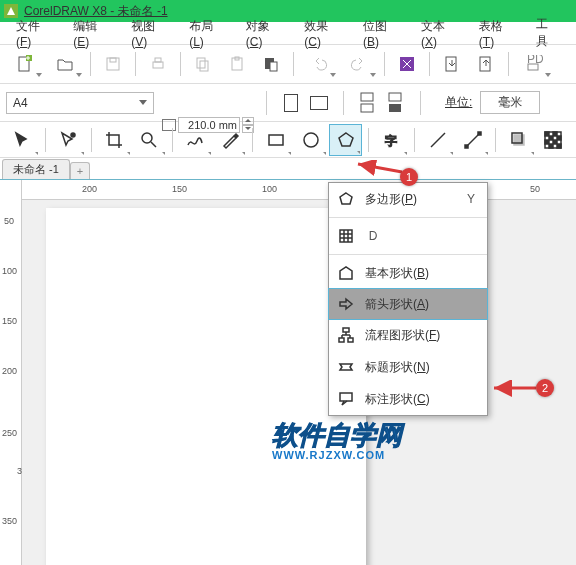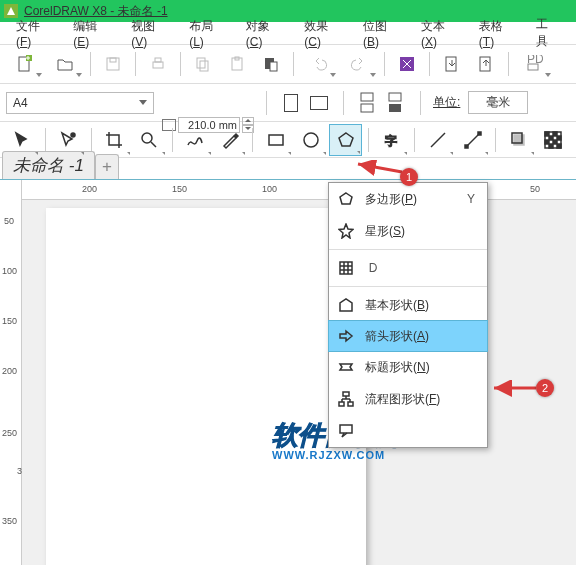--- a/index.html
+++ b/index.html
@@ -27,40 +27,40 @@
 .dim-input{width:62px;height:16px;border:1px solid #bbb;font-size:11px;text-align:right;padding-right:2px;}
 .spin{width:12px;display:flex;flex-direction:column;}
 .spin div{height:8px;border:1px solid #bbb;display:flex;align-items:center;justify-content:center;}
 .spin .up::after{content:"";border-left:3px solid transparent;border-right:3px solid transparent;border-bottom:3px solid #666;}
 .spin .dn::after{content:"";border-left:3px solid transparent;border-right:3px solid transparent;border-top:3px solid #666;}
 .orient-btns{display:flex;gap:4px;}
 .orient{width:24px;height:28px;display:flex;align-items:center;justify-content:center;}
 .orient .pg{border:1.5px solid #444;}
 .orient .pg.port{width:14px;height:18px;}
 .orient .pg.land{width:18px;height:14px;}
-.unit-label{margin-left:0;text-decoration:underline;}
+.unit-label{margin-left:12px;text-decoration:underline;}
 .unit-val{border:1px solid #bbb;padding:2px 17px;}
 .tool-bar2{height:36px;border-bottom:1px solid #ddd;display:flex;align-items:center;padding:0 6px;gap:2px;}
 .tool{width:36px;height:32px;display:flex;align-items:center;justify-content:center;position:relative;}
 .tool.active{background:#d9f0f7;border:1px solid #5ab4d6;}
 .tool .dd2{position:absolute;right:1px;bottom:1px;width:0;height:0;border-left:3px solid transparent;border-top:3px solid #888;}
 .tool svg{width:20px;height:20px;stroke:#333;fill:none;stroke-width:1.5;}
 .tabs{height:22px;display:flex;align-items:flex-end;padding-left:2px;border-bottom:1px solid #6bb5c9;}
-.tab{background:#eee;border:1px solid #bbb;border-bottom:none;padding:2px 10px;font-size:17px;border-radius:3px 3px 0 0;font-style:italic;}
+.tab{background:#eee;border:1px solid #bbb;border-bottom:none;padding:2px 10px;font-size:11px;border-radius:3px 3px 0 0;}
 .tab.plus{padding:2px 6px;color:#888;}
 .workspace{position:relative;height:385px;background:#f4f4f4;display:flex;}
 .vruler{width:22px;background:#fff;border-right:1px solid #ccc;position:relative;}
 .hruler-wrap{flex:1;display:flex;flex-direction:column;}
 .hruler{height:20px;background:#fff;border-bottom:1px solid #ccc;position:relative;}
 .tick-label{position:absolute;font-size:9px;color:#555;}
 .canvas-area{flex:1;background:#f0f0f0;position:relative;overflow:hidden;}
 .page{position:absolute;left:24px;top:8px;width:320px;height:420px;background:#fff;box-shadow:3px 3px 6px rgba(0,0,0,0.25);}
 .flyout{position:absolute;left:328px;top:182px;width:160px;background:#fff;border:1px solid #999;box-shadow:2px 2px 6px rgba(0,0,0,0.3);z-index:20;}
 .fly-item{height:32px;display:flex;align-items:center;padding:10px 8px;gap:10px;}
-.fly-item.sel{background:#7dd3fc;border:1px solid #5ab4d6;margin:-1px;}
+.fly-item.sel{background:#a3a3a3;border:1px solid #5ab4d6;margin:-1px;}
 .fly-item .fic{width:18px;height:18px;display:flex;align-items:center;justify-content:center;}
 .fly-item .fic svg{width:16px;height:16px;stroke:#333;fill:none;stroke-width:1.5;}
 .fly-item .lbl{flex:1;}
 .fly-item .lbl .u{text-decoration:underline;}
 .fly-item .sc{color:#555;width:16px;text-align:center;}
 .fly-sep{height:1px;background:#ddd;margin:2px 0;}
 .marker{position:absolute;width:18px;height:18px;border-radius:50%;background:#d93b3b;color:#fff;display:flex;align-items:center;justify-content:center;font-size:11px;z-index:30;box-shadow:0 0 3px rgba(0,0,0,0.4);}
 .arrow-annot{position:absolute;z-index:25;}
 .watermark{position:absolute;left:272px;top:418px;z-index:15;font-family:"Microsoft YaHei";font-weight:bold;}
 .watermark .l1{font-size:26px;color:#1878c9;font-style:italic;-webkit-text-stroke:1px #0d4f8a;}
@@ -366,29 +366,20 @@
 <div class="flyout">
   <div class="fly-item">
     <div class="fic">
         <svg viewBox="0 0 16 16">
           <path d="M8 2l6 4-2 7H4l-2-7z"></path>
         </svg>
       </div>
     <span class="lbl"><span>多边形</span>(<span class="u">P</span>)</span>
     <span class="sc">Y</span>
   </div>
-  <div class="fly-item">
-    <div class="fic">
-        <svg viewBox="0 0 16 16">
-          <path d="M8 1l2 5 5 .5-4 3.5 1 5-4-3-4 3 1-5-4-3.5 5-.5z"></path>
-        </svg>
-      </div>
-    <span class="lbl"><span>星形</span>(<span class="u">S</span>)</span>
-    <span class="sc"></span>
-  </div>
   <div class="fly-sep"></div>
   <div class="fly-item">
     <div class="fic">
         <svg viewBox="0 0 16 16">
           <rect x="2" y="2" width="12" height="12"></rect>
           <path d="M2 6h12M2 10h12M6 2v12M10 2v12"></path>
         </svg>
       </div>
     <span class="sc">D</span>
   </div>
@@ -402,51 +393,52 @@
     <span class="lbl"><span>基本形状</span>(<span class="u">B</span>)</span>
     <span class="sc"></span>
   </div>
   <div class="fly-item sel">
     <div class="fic">
         <svg viewBox="0 0 16 16">
           <path d="M2 6h6V3l6 5-6 5v-3H2z"></path>
         </svg>
       </div>
     <span class="lbl"><span>箭头形状</span>(<span class="u">A</span>)</span>
-    <span class="sc"></span>
-  </div>
-  <div class="fly-item">
-    <div class="fic">
-        <svg viewBox="0 0 16 16">
-          <path d="M2 5h12l-2 3 2 3H2l2-3z"></path>
-        </svg>
-      </div>
-    <span class="lbl"><span>标题形状</span>(<span class="u">N</span>)</span>
     <span class="sc"></span>
   </div>
   <div class="fly-item">
     <div class="fic">
         <svg viewBox="0 0 16 16">
           <rect x="5" y="1" width="6" height="4"></rect>
           <path d="M8 5v3M4 8h8"></path>
           <rect x="1" y="11" width="5" height="4"></rect>
           <rect x="10" y="11" width="5" height="4"></rect>
           <path d="M4 8v3M12 8v3"></path>
         </svg>
       </div>
     <span class="lbl"><span>流程图形状</span>(<span class="u">F</span>)</span>
     <span class="sc"></span>
   </div>
   <div class="fly-item">
     <div class="fic">
         <svg viewBox="0 0 16 16">
+          <path d="M2 5h12l-2 3 2 3H2l2-3z"></path>
+        </svg>
+      </div>
+    <span class="lbl"><span>标题形状</span>(<span class="u">N</span>)</span>
+    <span class="sc"></span>
+  </div>
+  <div class="fly-item">
+    <div class="fic">
+        <svg viewBox="0 0 16 16">
           <rect x="2" y="2" width="12" height="8"></rect>
           <path d="M6 10l-2 4 5-4"></path>
         </svg>
       </div>
+    <span class="lbl"><span>标注形状</span>(<span class="u">C</span>)</span>
     <span class="sc"></span>
   </div>
 </div>
 
 <div class="marker" style="left:400px;top:168px">1</div>
 <svg class="arrow-annot" style="left:350px;top:160px" width="60" height="30">
   <defs>
       <marker id="ah1" markerWidth="8" markerHeight="8" refX="6" refY="3" orient="auto">
         <path d="M0 0l6 3-6 3z" fill="#d93b3b"></path>
       </marker>

